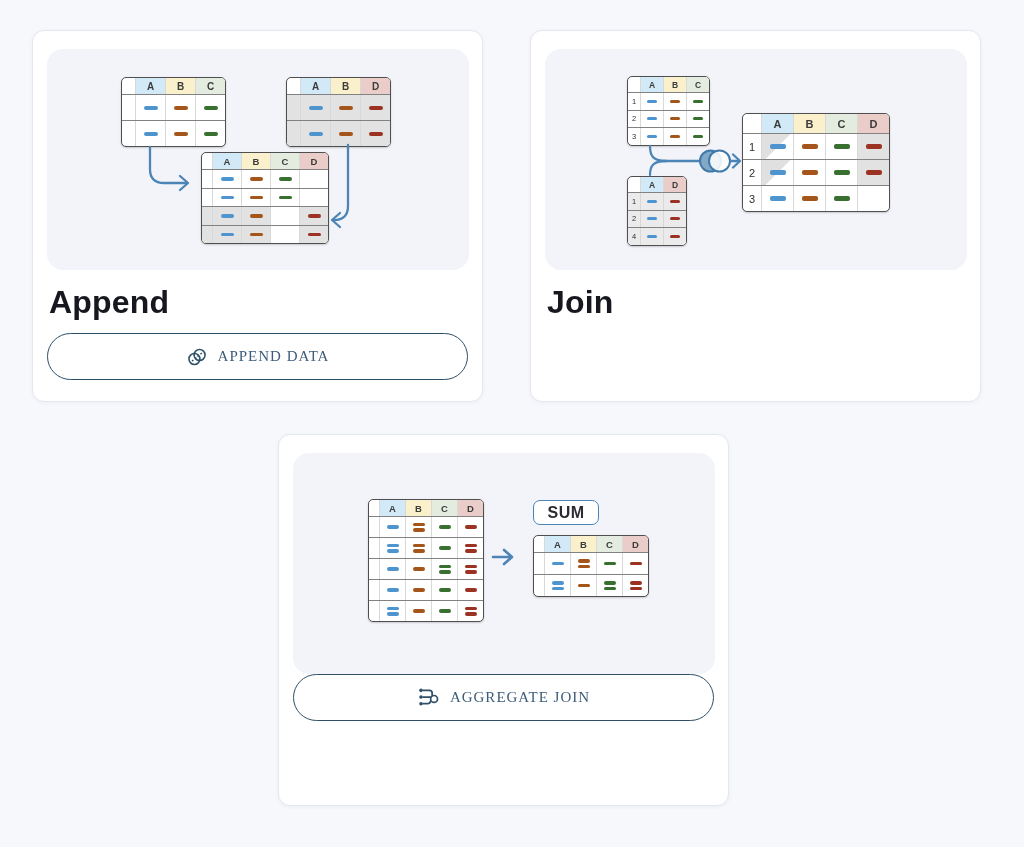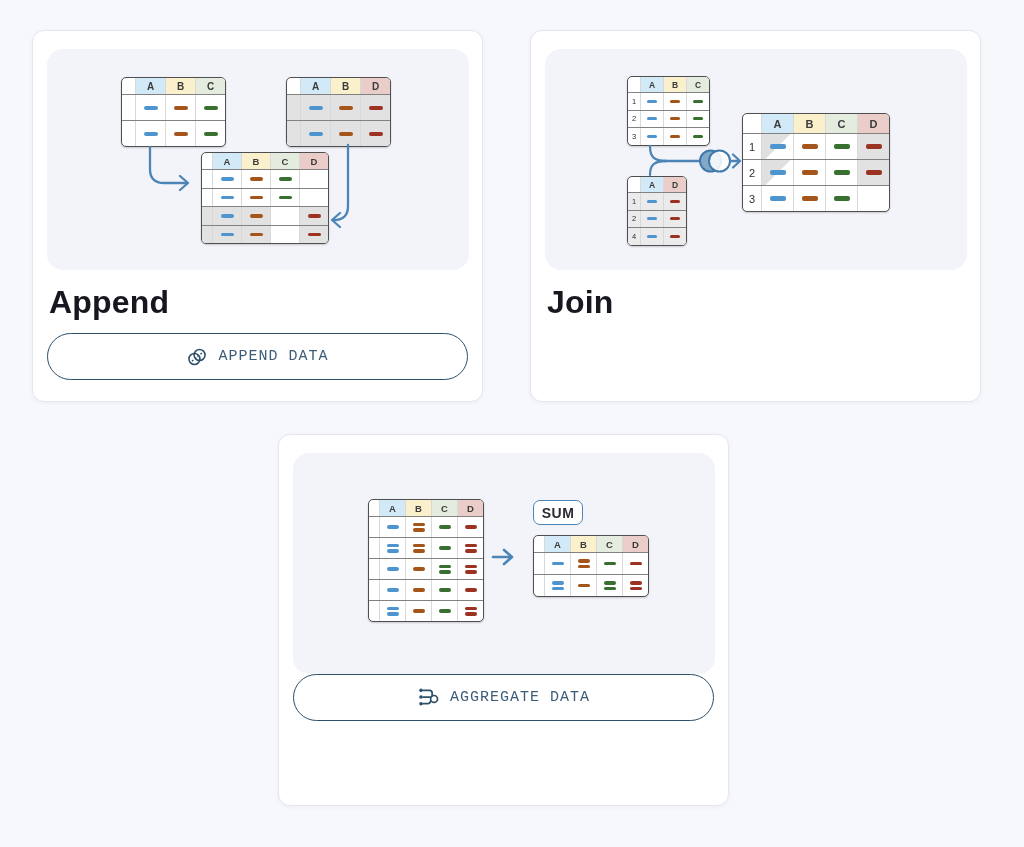--- a/index.html
+++ b/index.html
@@ -15,21 +15,21 @@
   .panel{position:relative;width:422px;height:221px;background:var(--panel-bg,#f2f4fa);
          border-radius:16px;overflow:hidden;}
   .panel-svg{position:absolute;left:0;top:0;pointer-events:none;}
 
   .card h2{margin:17px 2px 16px 2px;font-size:32px;line-height:30px;font-weight:600;
            color:var(--title-color,#17171f);letter-spacing:.2px;}
 
   .action-btn{display:flex;align-items:center;justify-content:center;gap:10px;
               width:100%;height:47px;background:#fff;border:1.7px solid var(--accent,#2d5068);
               border-radius:24px;cursor:pointer;color:var(--button-text,#3d5c7a);
-              font-family:Liberation Mono, monospace;font-size:15px;font-weight:500;letter-spacing:1px;}
+              font-family:Liberation Serif, serif;font-size:15px;font-weight:500;letter-spacing:1px;}
   .action-btn svg{color:var(--accent,#2d5068);flex:none;}
 
   
   .mini-table{position:absolute;display:flex;flex-direction:column;background:#fff;
               border:1.5px solid #4f4f4f;border-radius:5px;overflow:hidden;
               box-shadow:0 1px 2px rgba(0,0,0,.18);}
   .mt-row{display:flex;}
   .mt-row + .mt-row{border-top:1px solid #828282;}
   .mt-label{width:var(--labw);flex:none;display:flex;align-items:center;justify-content:center;
             font-size:var(--lfs,9px);color:#2e2e2e;font-weight:500;}
@@ -55,23 +55,23 @@
   
   .t-append-left  {left:74px; top:28px; --labw:13px;--colw:30px;--rowh:25px;--headh:16px;--hfs:10px;--dashw:14px;--dashh:4px;--lfs:8px;}
   .t-append-right {left:239px;top:28px; --labw:13px;--colw:30px;--rowh:25px;--headh:16px;--hfs:10px;--dashw:14px;--dashh:4px;--lfs:8px;}
   .t-append-result{left:154px;top:103px;--labw:10px;--colw:29px;--rowh:17.5px;--headh:16px;--hfs:9.5px;--dashw:13px;--dashh:3.5px;--lfs:8px;}
   .t-join-top     {left:82px; top:27px; --labw:12px;--colw:23px;--rowh:16.5px;--headh:15px;--hfs:8.5px;--dashw:10px;--dashh:3px;--lfs:7.5px;}
   .t-join-bottom  {left:82px; top:127px;--labw:12px;--colw:23px;--rowh:16.5px;--headh:15px;--hfs:8.5px;--dashw:10px;--dashh:3px;--lfs:7.5px;}
   .t-join-result  {left:197px;top:64px; --labw:18px;--colw:32px;--rowh:25px;--headh:19px;--hfs:11px;--dashw:16px;--dashh:4.5px;--lfs:11px;}
   .t-agg-source   {left:75px; top:46px; --labw:10px;--colw:26px;--rowh:20px;--headh:16px;--hfs:9.5px;--dashw:12px;--dashh:3.5px;--lfs:8px;}
   .t-agg-result   {left:240px;top:82px; --labw:10px;--colw:26px;--rowh:21px;--headh:16px;--hfs:9.5px;--dashw:12px;--dashh:3.5px;--lfs:8px;}
 
-  .sum-badge{position:absolute;left:240px;top:47px;width:50px;height:25px;background:#fff;
+  .sum-badge{position:absolute;left:240px;top:47px;width:66px;height:25px;background:#fff;
              border:1.7px solid var(--arrow,#4b84b5);border-radius:7px;box-sizing:border-box;
-             display:flex;align-items:center;justify-content:center;font-size:14px;font-weight:700;
+             display:flex;align-items:center;justify-content:center;font-size:16px;font-weight:700;
              color:#2b2b33;letter-spacing:.5px;}
 </style>
 </head>
 <body>
 
 <div class="page">
 
   <div class="card card-append">
     <div class="panel">
       <div class="mini-table t-append-left">
@@ -523,17 +523,17 @@
         <g stroke="currentColor" fill="none" stroke-width="1.8" stroke-linecap="round">
           <circle cx="4.2" cy="4.5" r="1.9" fill="currentColor" stroke="none"></circle>
           <circle cx="4.2" cy="11.5" r="1.9" fill="currentColor" stroke="none"></circle>
           <circle cx="4.2" cy="18.5" r="1.9" fill="currentColor" stroke="none"></circle>
           <circle cx="17.8" cy="13.5" r="3.6"></circle>
           <path d="M6.5,4.5 H13 Q15.8,4.5 15.8,7.3 V9.8"></path>
           <path d="M6.5,11.5 H14.1"></path>
           <path d="M6.5,18.5 H11 Q13.8,18.5 13.8,16.3"></path>
         </g>
       </svg>
-      <span>AGGREGATE DATA</span>
+      <span>AGGREGATE JOIN</span>
     </button>
   </div>
 
 </div>
 
 </body></html>

